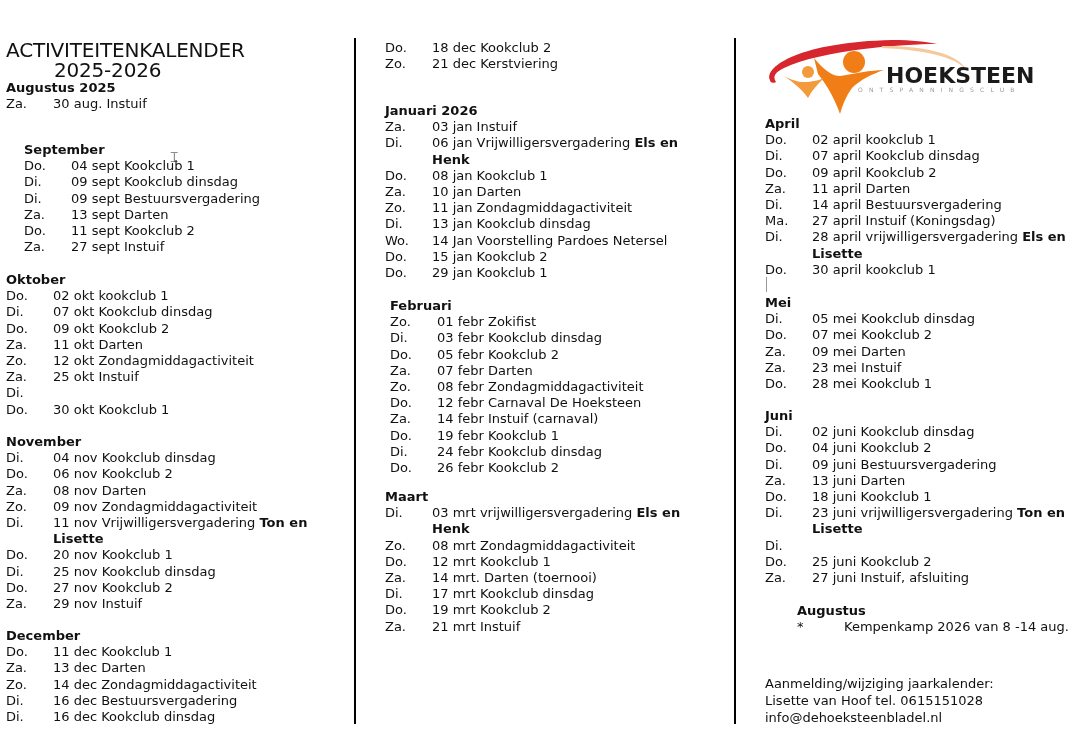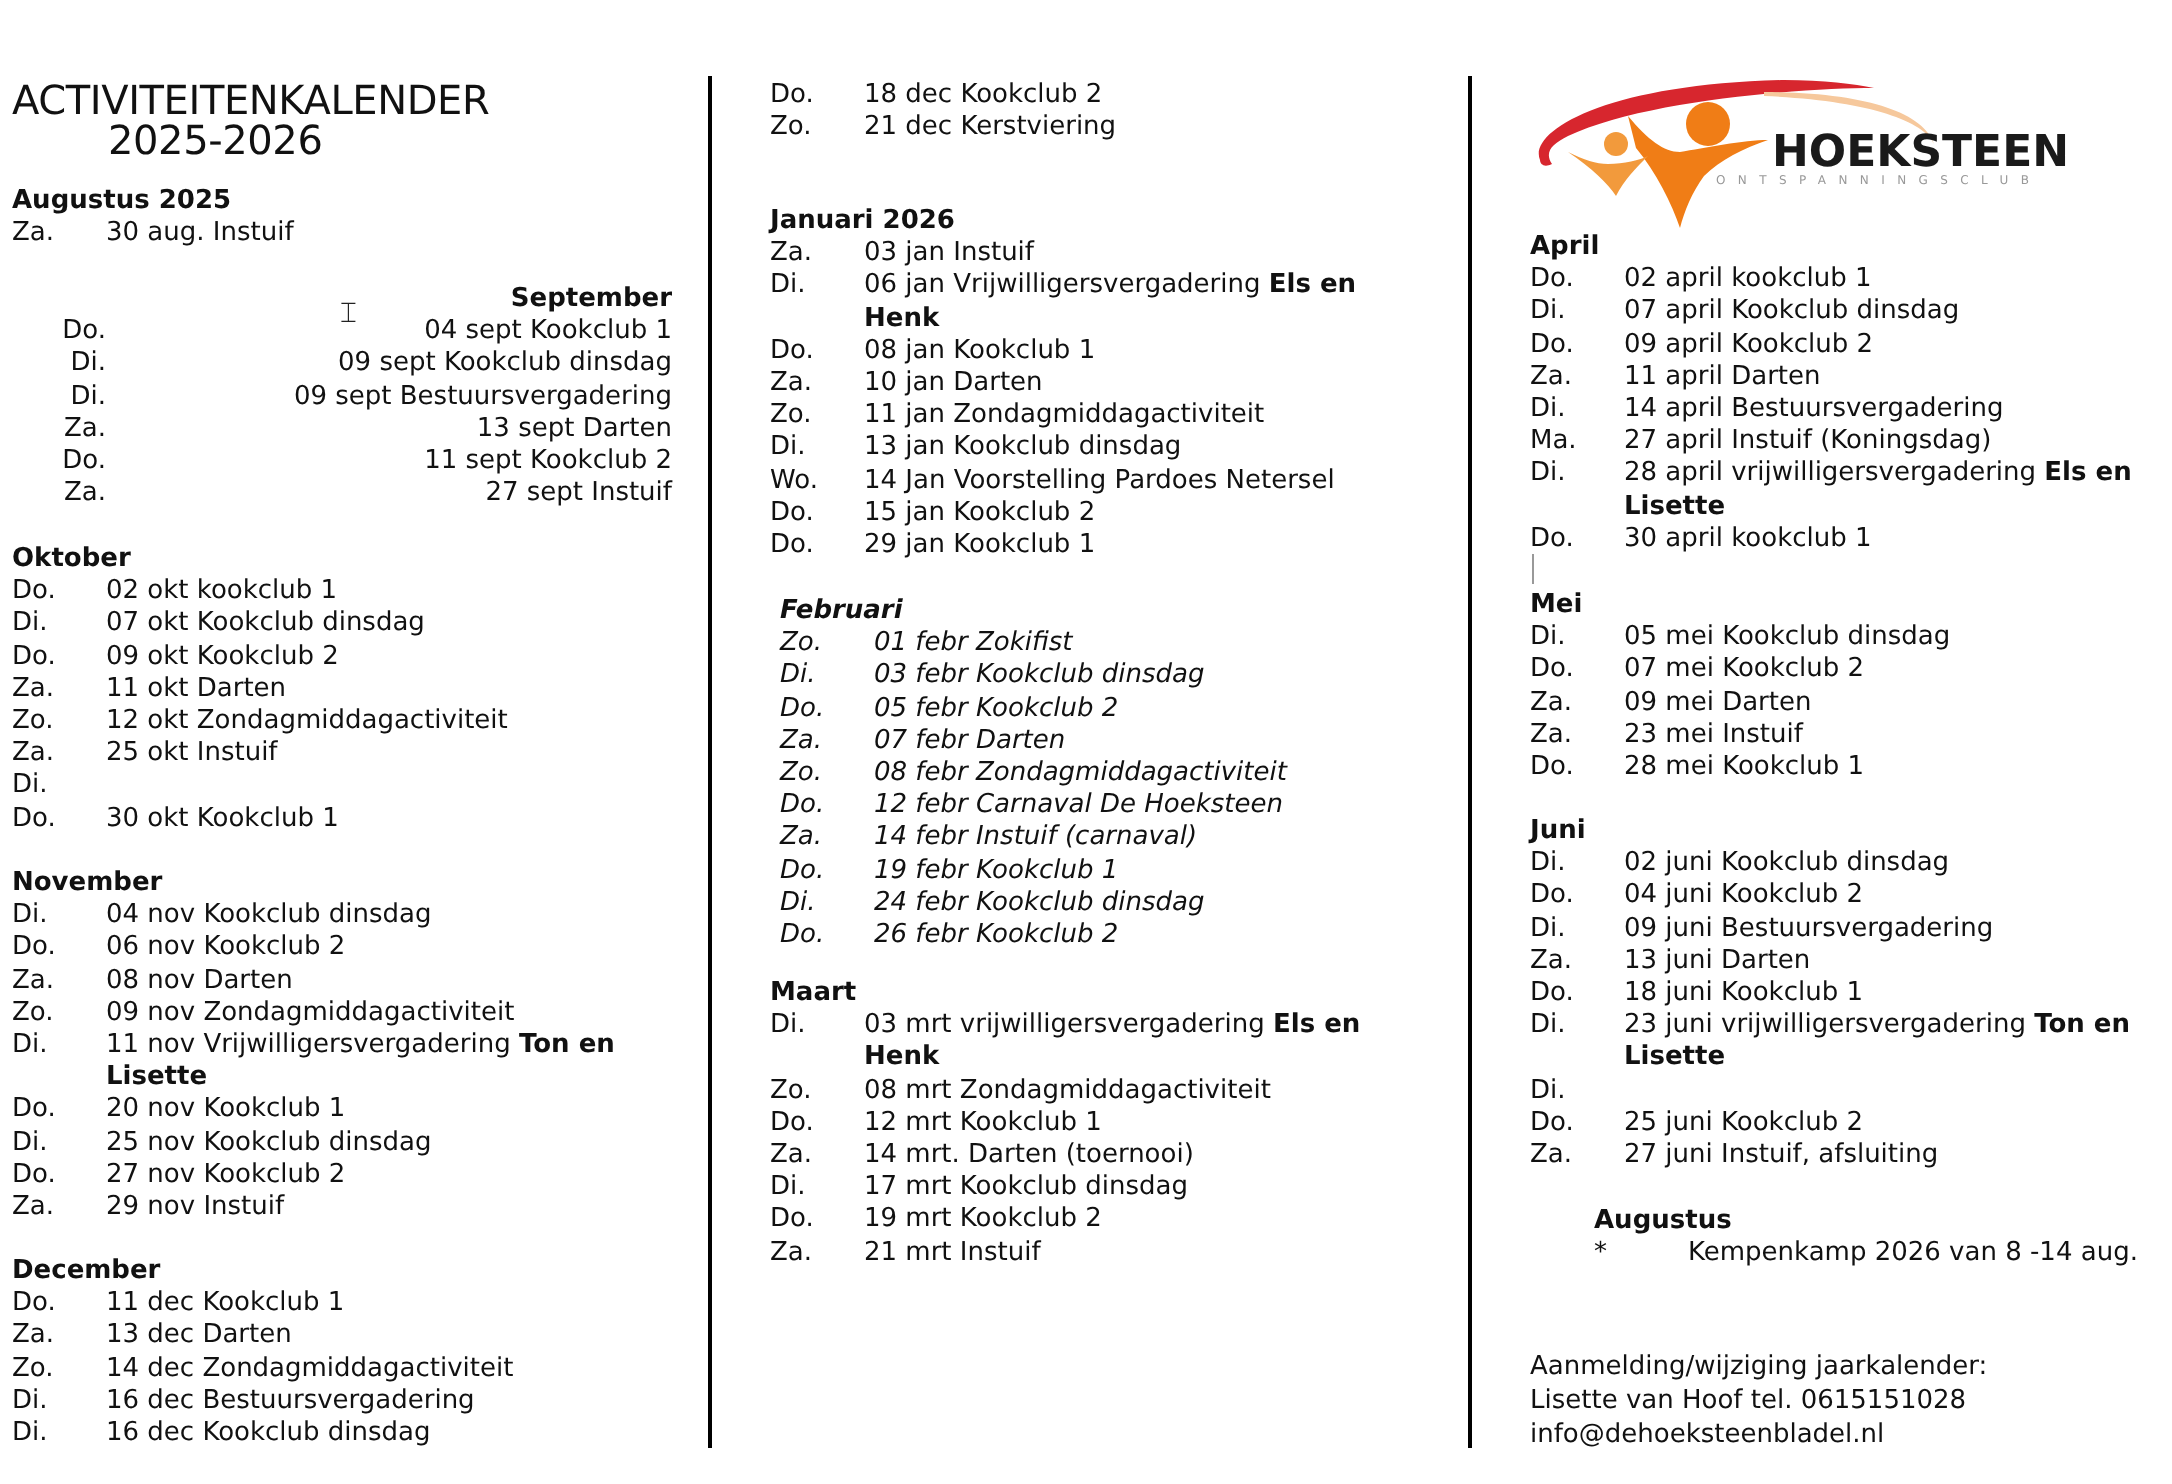--- a/index.html
+++ b/index.html
@@ -48,28 +48,28 @@
     <circle cx="46" cy="36" r="6" fill="#f29a3c"></circle>
     <text x="124" y="47" font-family="DejaVu Sans, sans-serif" font-weight="bold" font-size="22" fill="#1a1a1a">HOEKSTEEN</text>
     <text x="96" y="56" font-family="DejaVu Sans, sans-serif" font-size="6" letter-spacing="6.2" fill="#999">ONTSPANNINGSCLUB</text>
   </svg>
 </div>
 
 <div class="cursor">⌶</div>
 <div class="caret"></div>
 
 <div id="sections">
-    <div class="section" style="left: 6px; top: 93px; width: 330px;">
+    <div class="section" style="left: 6px; top: 80px; width: 330px;">
       <div class="mhead">Augustus 2025</div>
       <div class="row">
         <span class="day">Za.</span>
         <span class="txt"><span>30 aug. Instuif</span></span>
       </div>
     </div>
-    <div class="section" style="left: 6px; top: 142px; width: 330px; text-align: right;">
+    <div class="section" style="left: 24px; top: 142px; width: 330px;">
       <div class="mhead">September</div>
       <div class="row">
         <span class="day">Do.</span>
         <span class="txt"><span>04 sept Kookclub 1</span></span>
       </div>
       <div class="row">
         <span class="day">Di.</span>
         <span class="txt"><span>09 sept Kookclub dinsdag</span></span>
       </div>
       <div class="row">
@@ -225,21 +225,21 @@
       </div>
       <div class="row">
         <span class="day">Do.</span>
         <span class="txt"><span>15 jan Kookclub 2</span></span>
       </div>
       <div class="row">
         <span class="day">Do.</span>
         <span class="txt"><span>29 jan Kookclub 1</span></span>
       </div>
     </div>
-    <div class="section" style="left: 390px; top: 298px; width: 320px; font-style: italic;">
+    <div class="section" style="left: 390px; top: 298px; width: 320px;">
       <div class="mhead">Februari</div>
       <div class="row">
         <span class="day">Zo.</span>
         <span class="txt"><span>01 febr Zokifist</span></span>
       </div>
       <div class="row">
         <span class="day">Di.</span>
         <span class="txt"><span>03 febr Kookclub dinsdag</span></span>
       </div>
       <div class="row">

